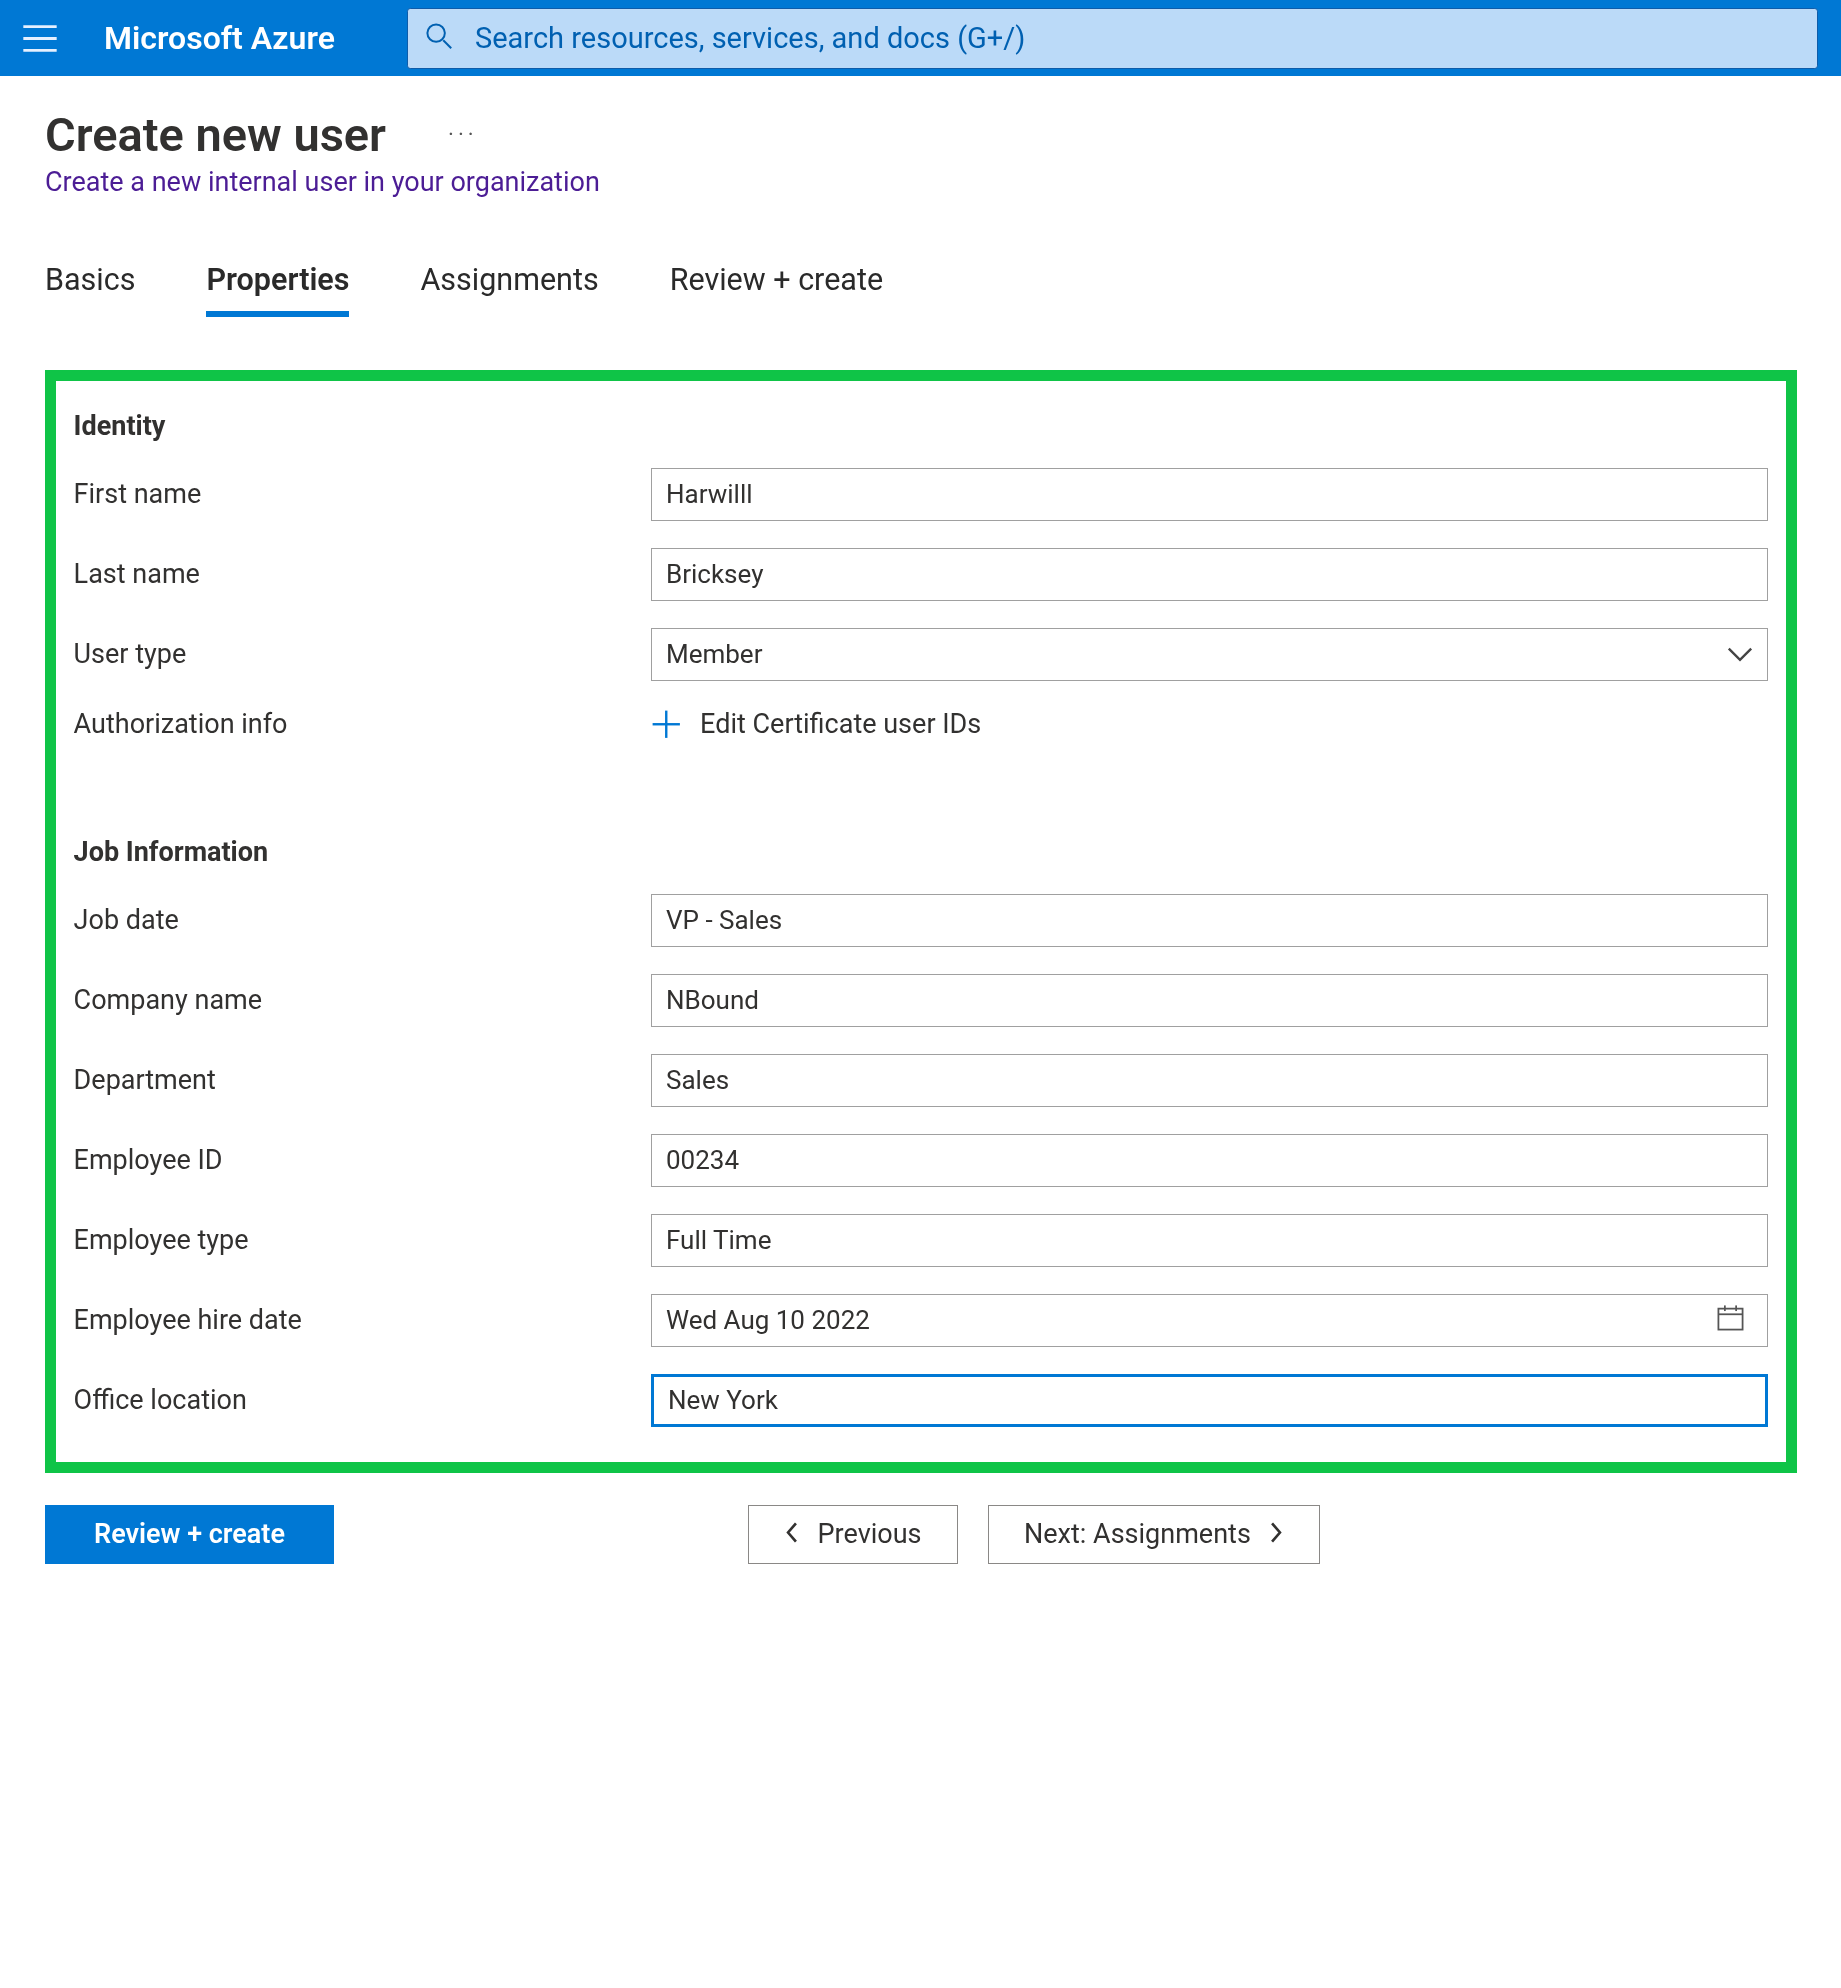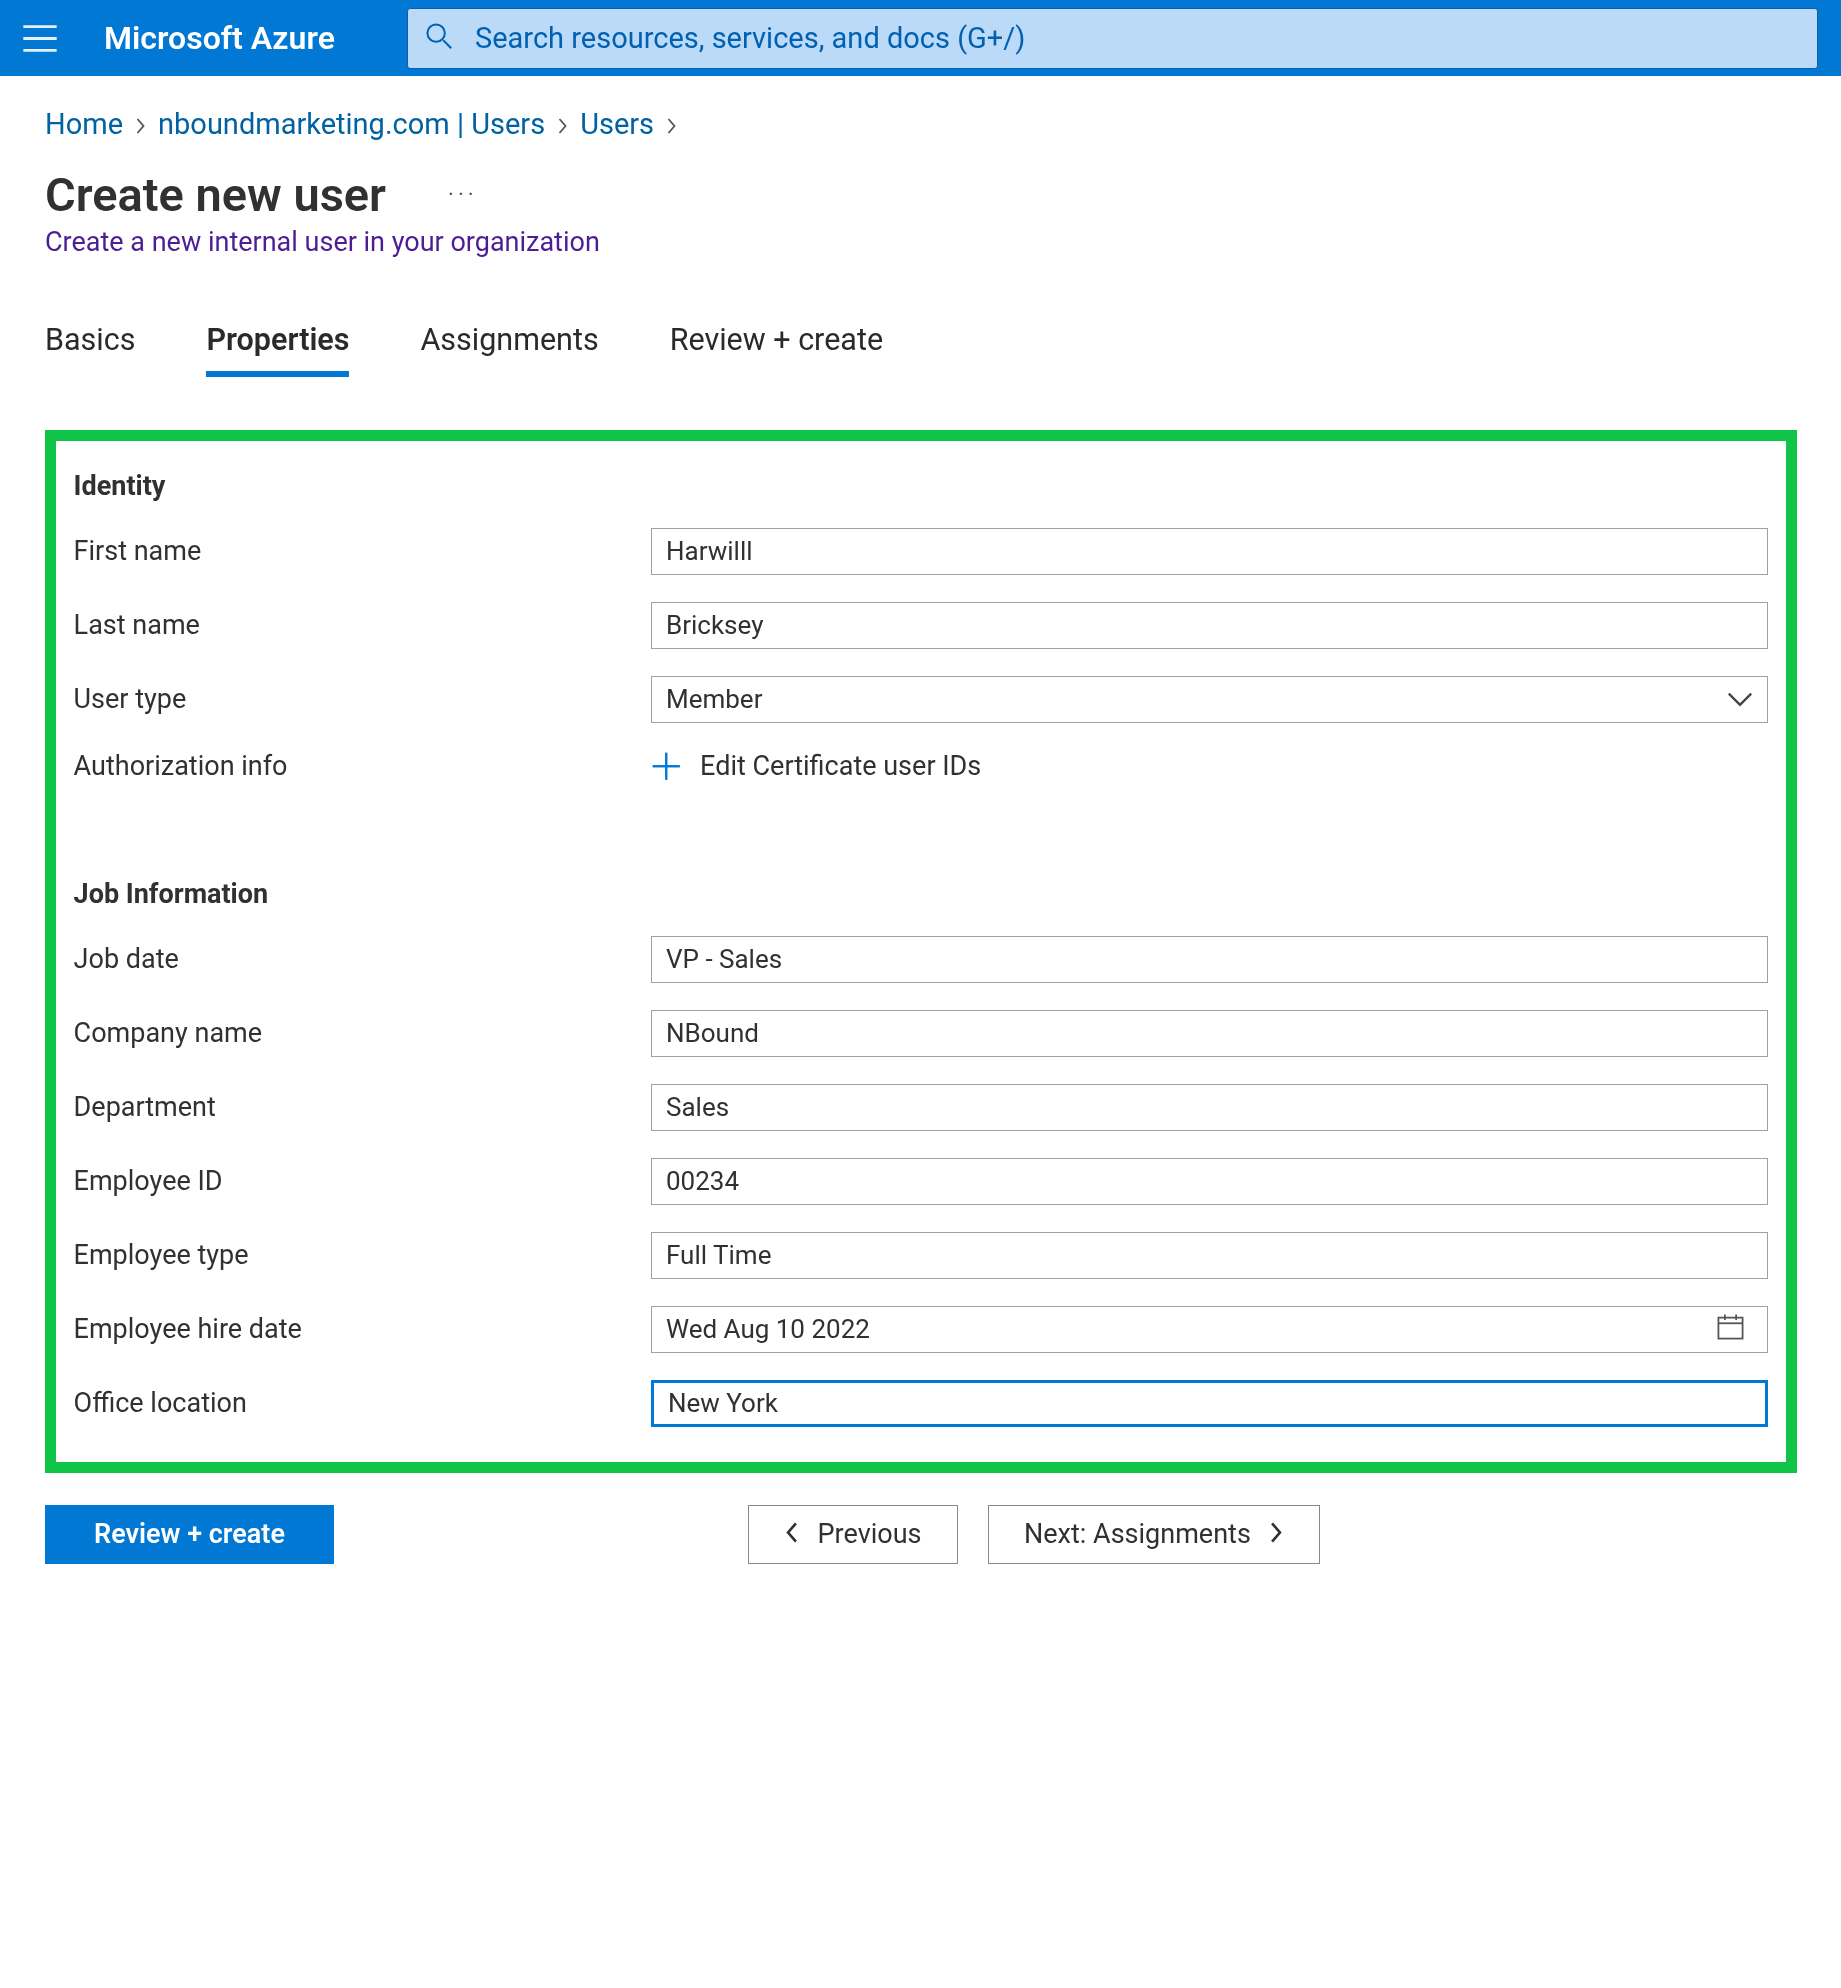--- a/index.html
+++ b/index.html
@@ -109,21 +109,21 @@
       display: flex;
       align-items: center;
       margin-bottom: 27px;
     }
     .form-row .label {
       width: 577px;
       font-size: 27px;
     }
     .form-row .input {
       flex: 1;
-      height: 47px;
+      height: 53px;
       border: 1.6px solid #a0a0a0;
       padding: 0 14.4px;
       font-size: 26px;
       color: #323130;
       display: flex;
       align-items: center;
       background: #fff;
     }
     .form-row .input.select { justify-content: space-between; }
     .form-row .input.focus { border: 3.2px solid #0078d4; }
@@ -178,40 +178,20 @@
         <circle cx="14" cy="14" r="11"></circle>
         <line x1="23" y1="23" x2="33" y2="33"></line>
       </svg>
     </span>
     <span class="search-placeholder">Search resources, services, and docs (G+/)</span>
   </div>
 </div>
 
 <div class="page">
 
-  <div class="breadcrumb">
-    <a>Home</a>
-    <span class="sep">
-      <svg width="19" height="16" viewBox="0 0 10 16" fill="none" stroke="#555" stroke-width="1.8">
-          <polyline points="2,1 8,8 2,15"></polyline>
-        </svg>
-    </span>
-    <a>nboundmarketing.com | Users</a>
-    <span class="sep">
-      <svg width="19" height="16" viewBox="0 0 10 16" fill="none" stroke="#555" stroke-width="1.8">
-          <polyline points="2,1 8,8 2,15"></polyline>
-        </svg>
-    </span>
-    <a>Users</a>
-    <span class="sep">
-      <svg width="19" height="16" viewBox="0 0 10 16" fill="none" stroke="#555" stroke-width="1.8">
-          <polyline points="2,1 8,8 2,15"></polyline>
-        </svg>
-    </span>
-  </div>
 
   <div class="page-title-row">
     <h1 class="page-title">Create new user</h1>
     <span class="ellipsis-btn">···</span>
   </div>
   <div class="subtitle">Create a new internal user in your organization</div>
 
   <div class="tabs">
     <div class="tab">Basics</div>
     <div class="tab selected">Properties</div>

